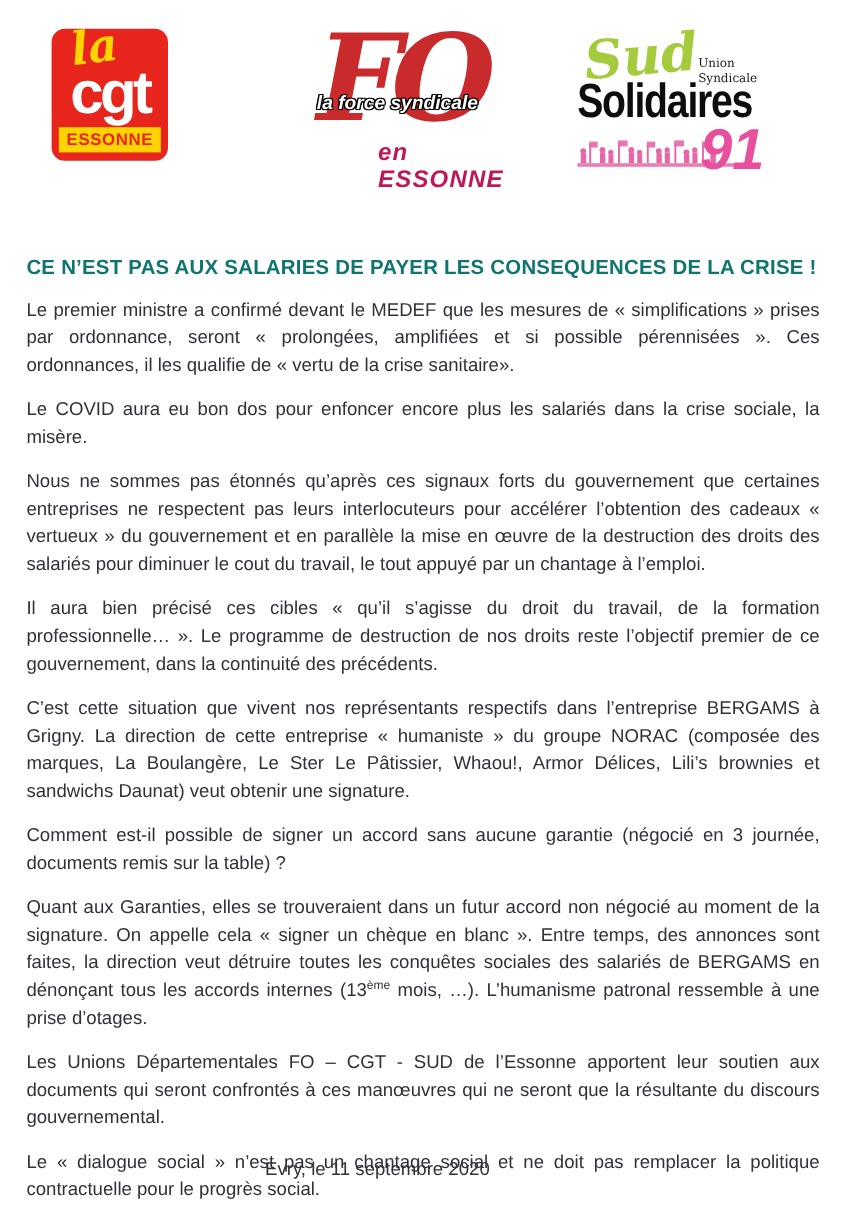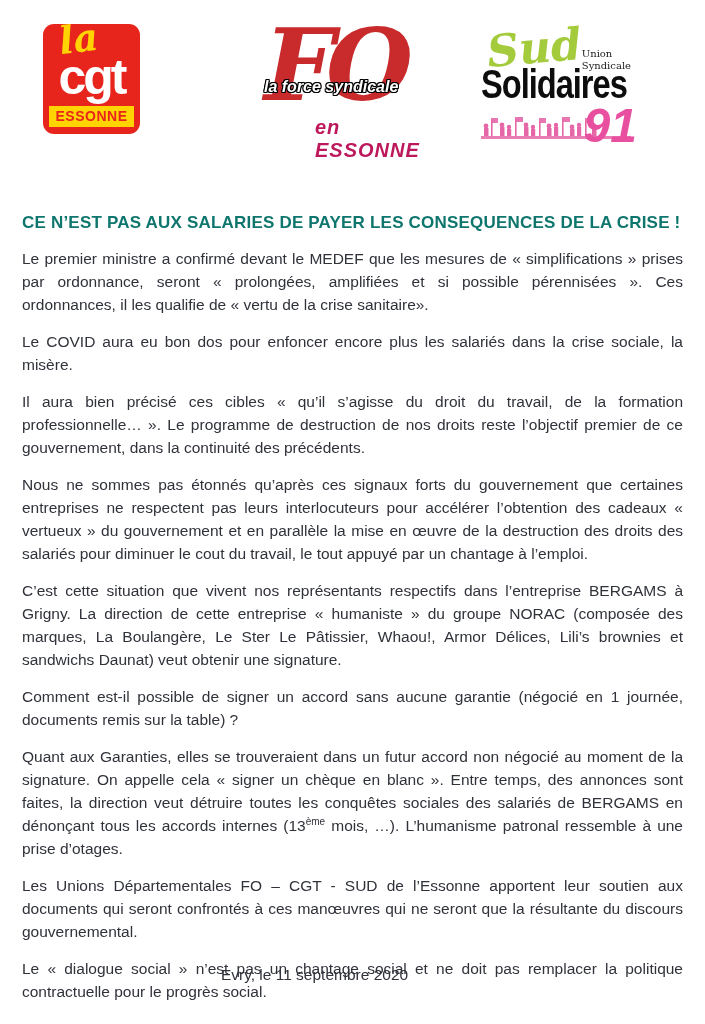--- a/index.html
+++ b/index.html
@@ -126,24 +126,24 @@
       <div class="sud-number">91</div>
     </div>
 
   </div>
 
   <h1 class="doc-title">CE N’EST PAS AUX SALARIES DE PAYER LES CONSEQUENCES DE LA CRISE !</h1>
 
   <main class="content">
     <p>Le premier ministre a confirmé devant le MEDEF que les mesures de « simplifications » prises par ordonnance, seront « prolongées, amplifiées et si possible pérennisées ». Ces ordonnances, il les qualifie de « vertu de la crise sanitaire».</p>
     <p>Le COVID aura eu bon dos pour enfoncer encore plus les salariés dans la crise sociale, la misère.</p>
+    <p>Nous ne sommes pas étonnés qu’après ces signaux forts du gouvernement que certaines entreprises ne respectent pas leurs interlocuteurs pour accélérer l’obtention des cadeaux « vertueux » du gouvernement et en parallèle la mise en œuvre de la destruction des droits des salariés pour diminuer le cout du travail, le tout appuyé par un chantage à l’emploi.</p>
     <p>Il aura bien précisé ces cibles « qu’il s’agisse du droit du travail, de la formation professionnelle… ». Le programme de destruction de nos droits reste l’objectif premier de ce gouvernement, dans la continuité des précédents.</p>
-    <p>Nous ne sommes pas étonnés qu’après ces signaux forts du gouvernement que certaines entreprises ne respectent pas leurs interlocuteurs pour accélérer l’obtention des cadeaux « vertueux » du gouvernement et en parallèle la mise en œuvre de la destruction des droits des salariés pour diminuer le cout du travail, le tout appuyé par un chantage à l’emploi.</p>
     <p>C’est cette situation que vivent nos représentants respectifs dans l’entreprise BERGAMS à Grigny. La direction de cette entreprise « humaniste » du groupe NORAC (composée des marques, La Boulangère, Le Ster Le Pâtissier, Whaou!, Armor Délices, Lili’s brownies et sandwichs Daunat) veut obtenir une signature.</p>
-    <p>Comment est-il possible de signer un accord sans aucune garantie (négocié en 1 journée, documents remis sur la table) ?</p>
+    <p>Comment est-il possible de signer un accord sans aucune garantie (négocié en 3 journée, documents remis sur la table) ?</p>
     <p><span>Quant aux Garanties, elles se trouveraient dans un futur accord non négocié au moment de la signature. On appelle cela « signer un chèque en blanc ». Entre temps, des annonces sont faites, la direction veut détruire toutes les conquêtes sociales des salariés de BERGAMS en dénonçant tous les accords internes (13</span><span class="sup">ème</span><span> mois, …). L’humanisme patronal ressemble à une prise d’otages.</span></p>
     <p>Les Unions Départementales FO – CGT - SUD de l’Essonne apportent leur soutien aux documents qui seront confrontés à ces manœuvres qui ne seront que la résultante du discours gouvernemental.</p>
     <p>Le « dialogue social » n’est pas un chantage social et ne doit pas remplacer la politique contractuelle pour le progrès social.</p>
   </main>
 
   <div class="dateline">Evry, le 11 septembre 2020</div>
 
 </div>
 
 </body></html>

